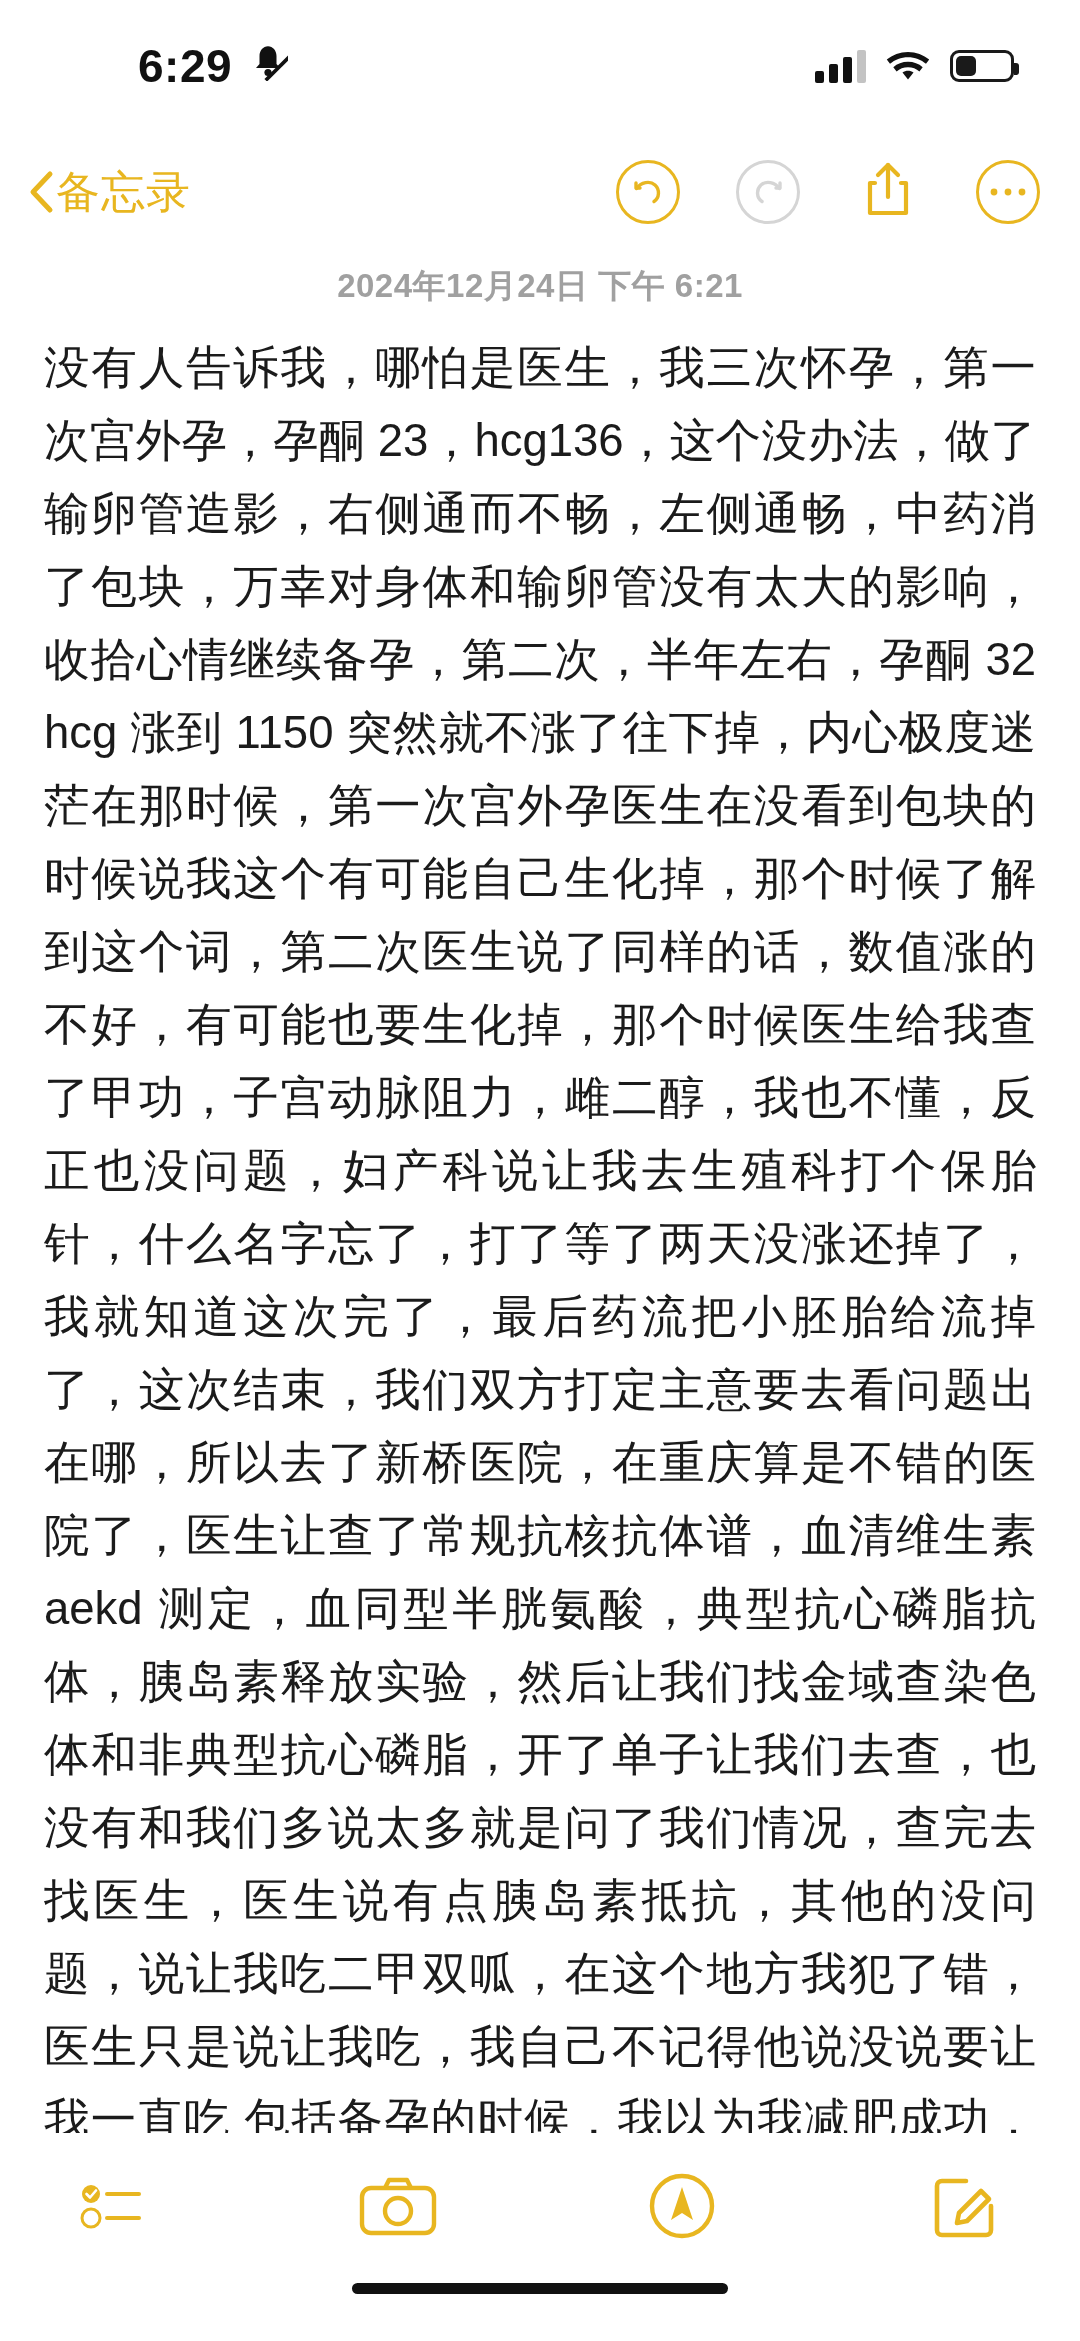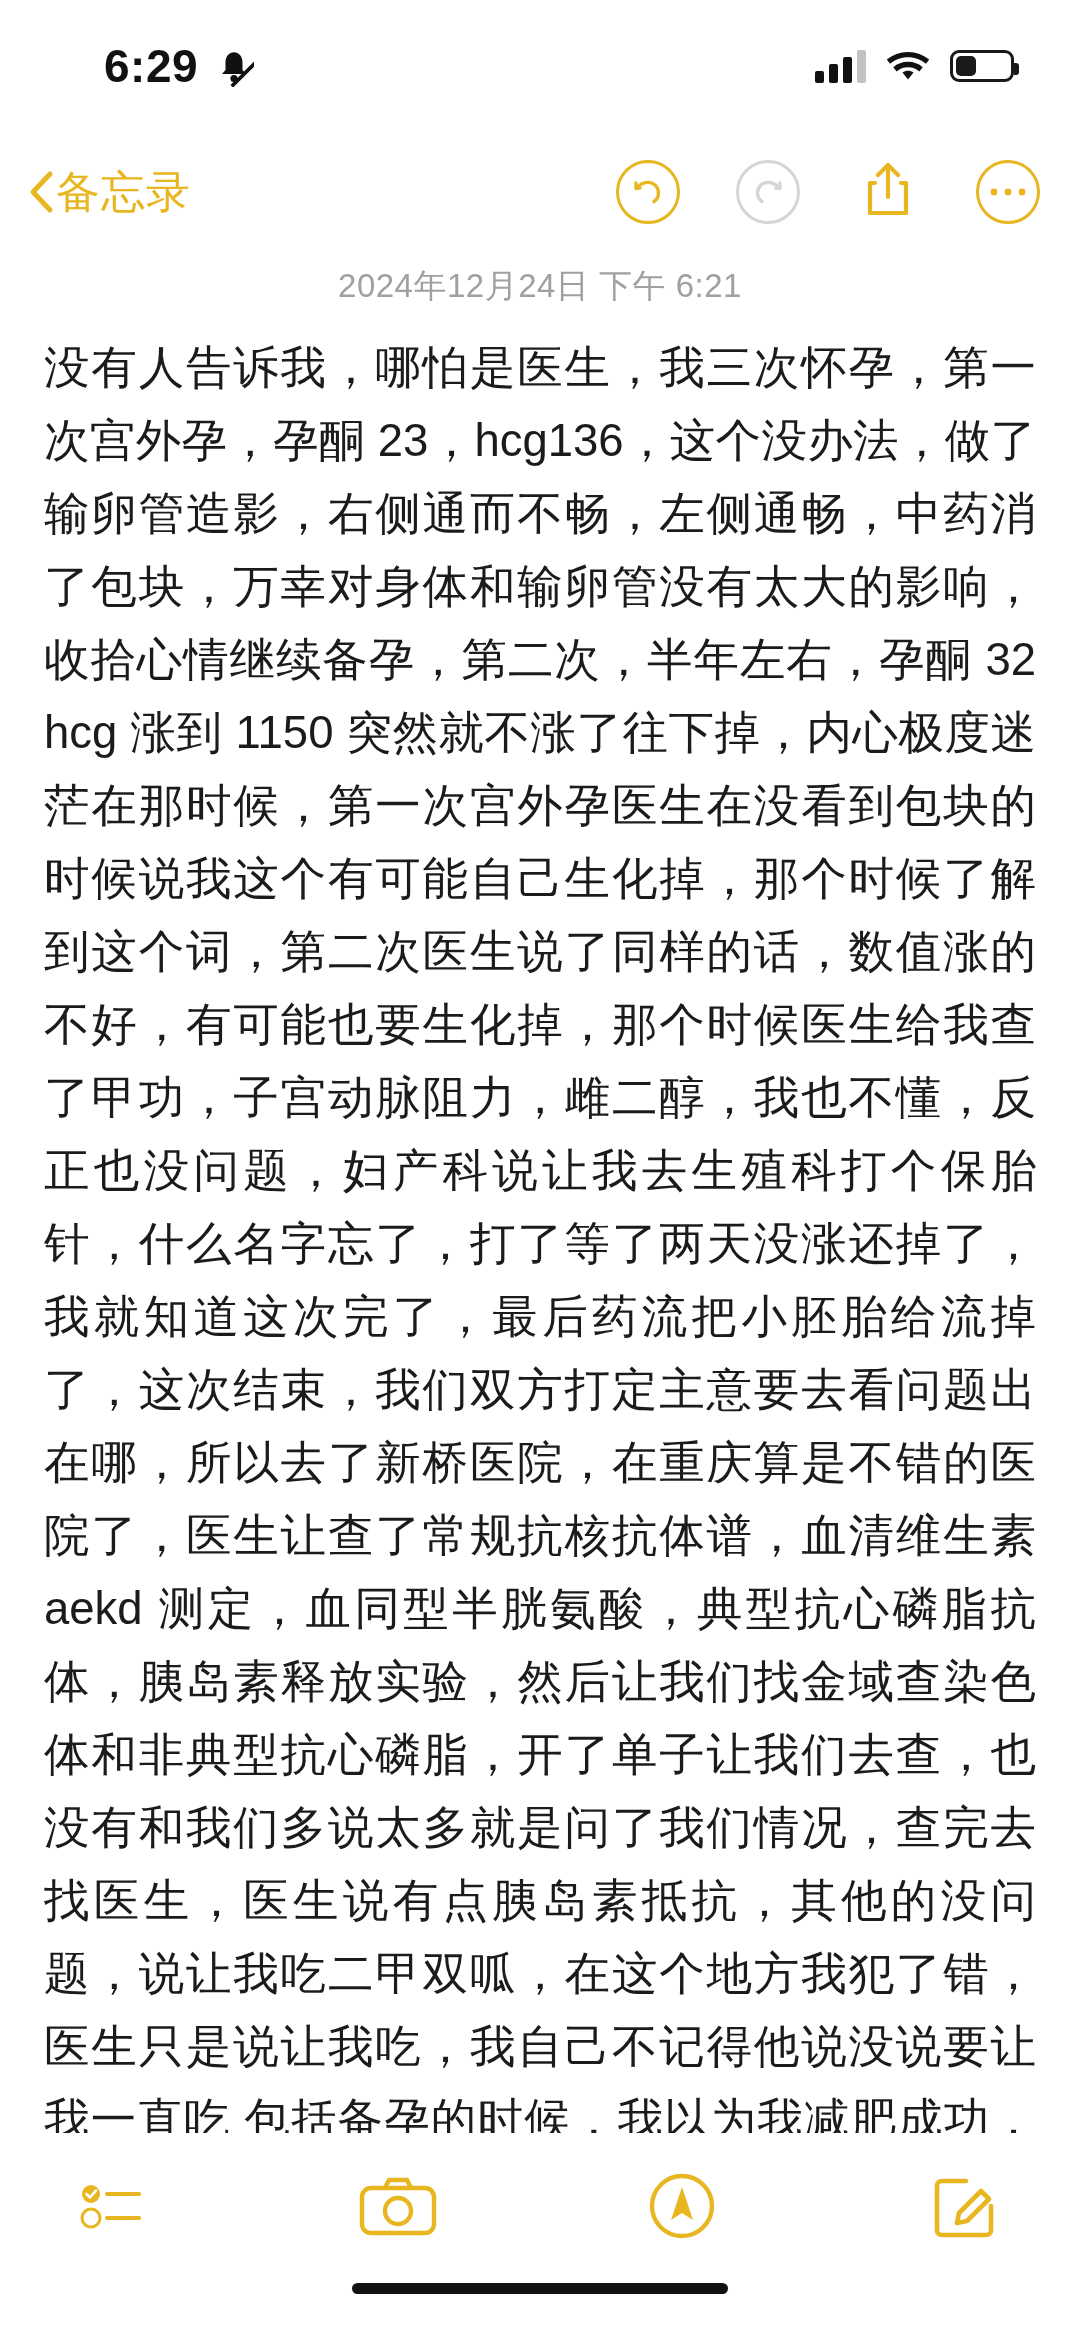--- a/index.html
+++ b/index.html
@@ -23,22 +23,22 @@
   .status-bar {
     height: 132px;
     flex: 0 0 132px;
     display: flex;
     align-items: center;
     justify-content: space-between;
     padding: 0 66px 0 104px;
   }
   .status-left {
     display: flex;
-    align-items: center;
     gap: 16px;
+    margin-left: 34px;
   }
   .status-time {
     font-size: 46px;
     font-weight: bold;
     color: #111111;
     letter-spacing: 0.5px;
   }
   .bell-icon { width: 40px; height: 42px; position: relative; display:block; }
   .status-right {
     display: flex;
@@ -106,20 +106,21 @@
   }
   .circle-btn.dim { border-color: #d5d5d5; }
 
   
   .note-date {
     text-align: center;
     font-size: 33px;
     color: #a0a0a0;
     padding: 12px 0 22px;
     letter-spacing: 0.5px;
+    font-weight: bold;
   }
   .note-body {
     flex: 1 1 auto;
     padding: 0 44px;
     overflow: hidden;
   }
   .note-text {
     font-size: 45.5px;
     line-height: 73px;
     color: #1b1b1b;

